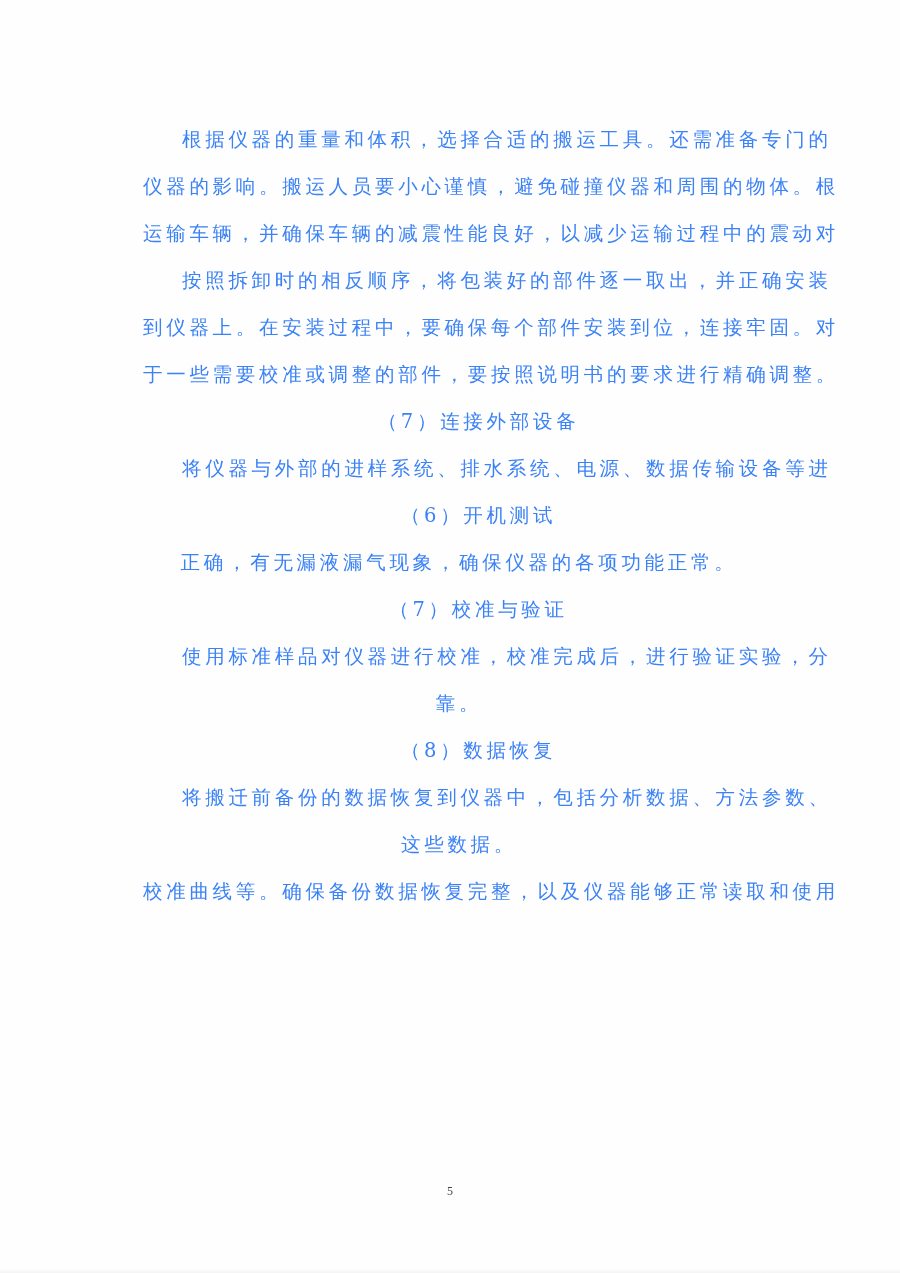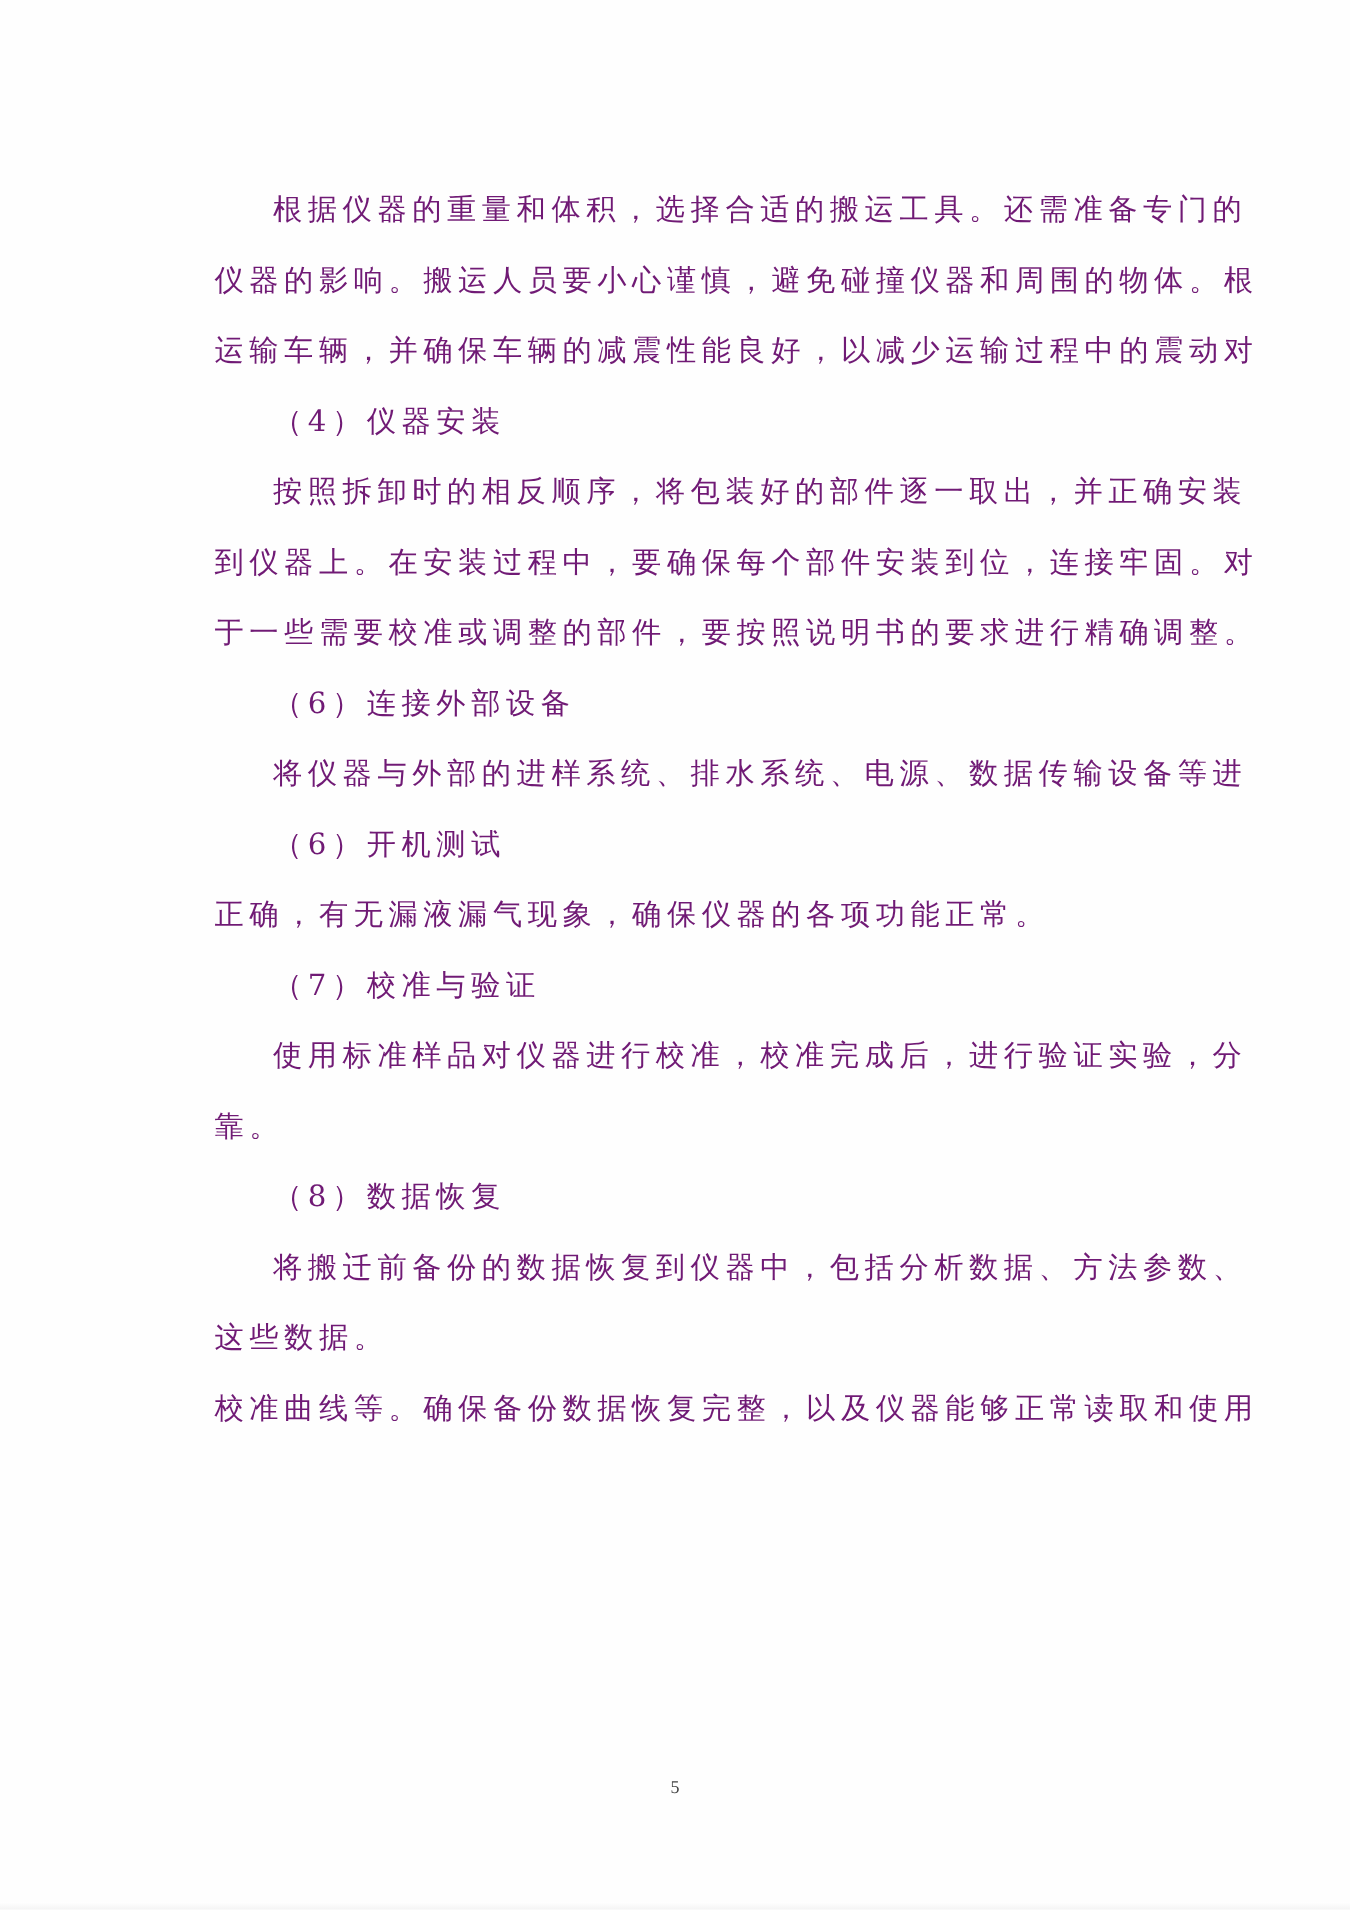--- a/index.html
+++ b/index.html
@@ -27,21 +27,22 @@
     left: 143px;
     top: 116px;
     width: 632px;
   }
   .line {
     height: 47px;
     line-height: 47px;
     font-size: 19.5px;
     letter-spacing: 3.7px;
     white-space: nowrap;
-    color: #701a75;
+    color: #3b82f6;
+    text-align: center;
   }
   .indent {
     padding-left: 39px;
   }
   .heading {
     padding-left: 39px;
   }
   .page-number {
     position: absolute;
     left: 0;
@@ -66,29 +67,28 @@
 
 <div class="page">
   <div class="text-block">
 
     <div class="paragraph">
       <div class="line indent">根据仪器的重量和体积，选择合适的搬运工具。还需准备专门的</div>
       <div class="line">仪器的影响。搬运人员要小心谨慎，避免碰撞仪器和周围的物体。根</div>
       <div class="line">运输车辆，并确保车辆的减震性能良好，以减少运输过程中的震动对</div>
     </div>
 
-    <div class="line heading">（4）仪器安装</div>
 
     <div class="paragraph">
       <div class="line indent">按照拆卸时的相反顺序，将包装好的部件逐一取出，并正确安装</div>
       <div class="line">到仪器上。在安装过程中，要确保每个部件安装到位，连接牢固。对</div>
       <div class="line">于一些需要校准或调整的部件，要按照说明书的要求进行精确调整。</div>
     </div>
 
-    <div class="line heading">（6）连接外部设备</div>
+    <div class="line heading">（7）连接外部设备</div>
 
     <div class="paragraph">
       <div class="line indent">将仪器与外部的进样系统、排水系统、电源、数据传输设备等进</div>
     </div>
 
     <div class="line heading">（6）开机测试</div>
 
     <div class="paragraph">
       <div class="line">正确，有无漏液漏气现象，确保仪器的各项功能正常。</div>
     </div>

